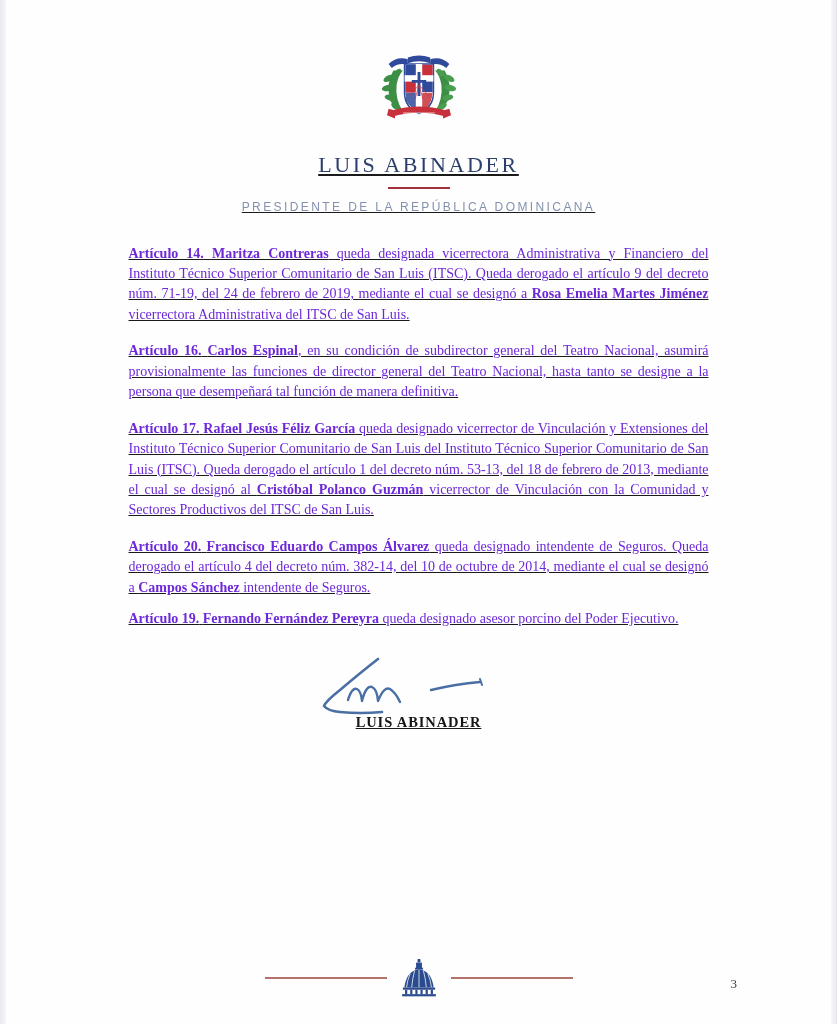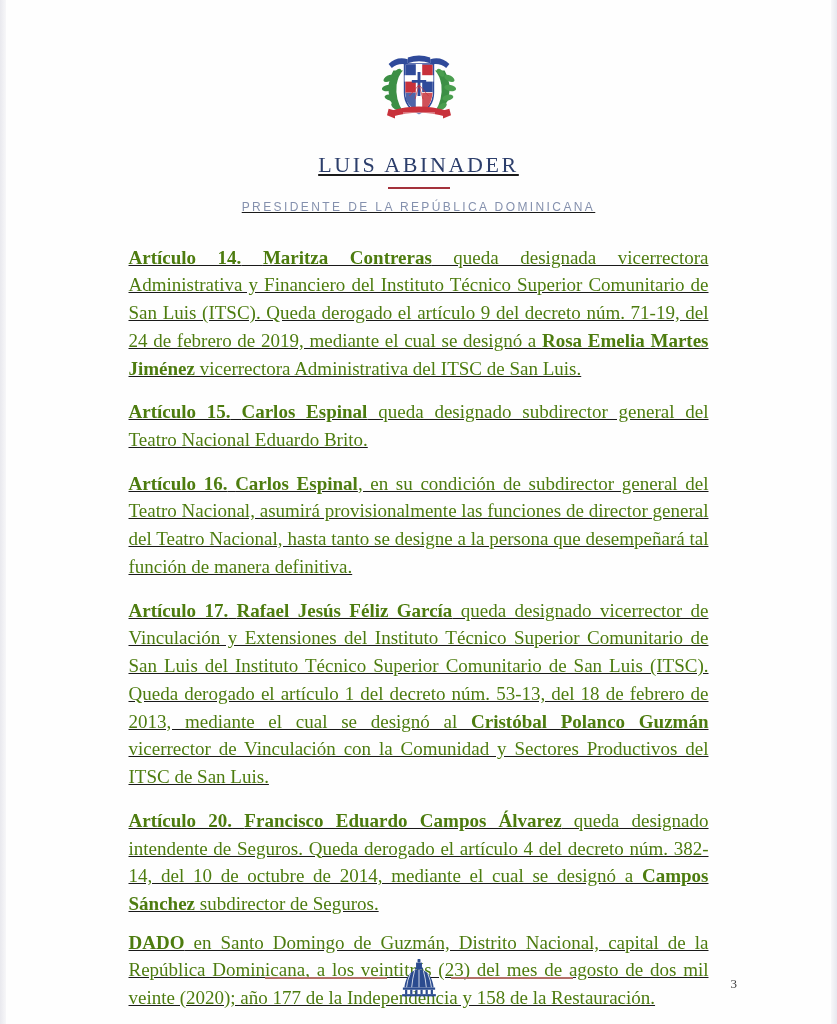--- a/index.html
+++ b/index.html
@@ -73,26 +73,26 @@
     font-weight: 400;
   }
 
   
   .doc-body {
     margin: 0 auto;
     padding-top: 30px;
     width: 580px;
   }
   .article {
-    font-size: 19px;
+    font-size: 14px;
     line-height: 1.46;
     text-align: justify;
     text-justify: inter-word;
     margin: 0 0 16px 0;
-    color: #4d7c0f;
+    color: #6d28d9;
     hyphens: none;
   }
   .article.tight { margin-bottom: 11px; }
   .article b { font-weight: 700; }
 
   
   .signature-block {
     margin-top: 26px;
     text-align: center;
   }
@@ -214,41 +214,38 @@
     <div class="brand-rule"></div>
     <div class="brand-sub">PRESIDENTE DE LA REPÚBLICA DOMINICANA</div>
   </header>
 
   <main class="doc-body">
 
     <p class="article">
       <b>Artículo 14.</b><span>&nbsp;</span><b>Maritza Contreras</b><span> queda designada vicerrectora Administrativa y Financiero del Instituto Técnico Superior Comunitario de San Luis (ITSC). Queda derogado el artículo 9 del decreto núm. 71-19, del 24 de febrero de 2019, mediante el cual se designó a </span><b>Rosa Emelia Martes Jiménez</b><span> vicerrectora Administrativa del ITSC de San Luis.</span>
     </p>
 
-    <p class="article">
-      <b>Artículo 15.</b><span>&nbsp;</span><b>Carlos Espinal</b><span> queda designado subdirector general del Teatro Nacional Eduardo Brito.</span>
-    </p>
 
     <p class="article">
       <b>Artículo 16.</b><span>&nbsp;</span><b>Carlos Espinal</b><span>, en su condición de subdirector general del Teatro Nacional, asumirá provisionalmente las funciones de director general del Teatro Nacional, hasta tanto se designe a la persona que desempeñará tal función de manera definitiva.</span>
     </p>
 
     <p class="article">
       <b>Artículo 17.</b><span>&nbsp;</span><b>Rafael Jesús Féliz García</b><span> queda designado vicerrector de Vinculación y Extensiones del Instituto Técnico Superior Comunitario de San Luis del Instituto Técnico Superior Comunitario de San Luis (ITSC). Queda derogado el artículo 1 del decreto núm. 53-13, del 18 de febrero de 2013, mediante el cual se designó al </span><b>Cristóbal Polanco Guzmán</b><span> vicerrector de Vinculación con la Comunidad y Sectores Productivos del ITSC de San Luis.</span>
     </p>
 
     <p class="article tight">
-      <b>Artículo 20.</b><span>&nbsp;</span><b>Francisco Eduardo Campos Álvarez</b><span> queda designado intendente de Seguros. Queda derogado el artículo 4 del decreto núm. 382-14, del 10 de octubre de 2014, mediante el cual se designó a </span><b>Campos Sánchez</b><span> subdirector de Seguros.</span>
-    </p>
-
-
-
-    <p class="article">
-      <b>DADO</b><span> en Santo Domingo de Guzmán, Distrito Nacional, capital de la República Dominicana, a los veintitrés (23) del mes de agosto de dos mil veinte (2020); año 177 de la Independencia y 158 de la Restauración.</span>
-    </p>
+      <b>Artículo 20.</b><span>&nbsp;</span><b>Francisco Eduardo Campos Álvarez</b><span> queda designado intendente de Seguros. Queda derogado el artículo 4 del decreto núm. 382-14, del 10 de octubre de 2014, mediante el cual se designó a </span><b>Campos Sánchez</b><span> intendente de Seguros.</span>
+    </p>
+
+    <p class="article tight">
+      <b>Artículo 19.</b><span>&nbsp;</span><b>Fernando Fernández Pereyra</b><span> queda designado asesor porcino del Poder Ejecutivo.</span>
+    </p>
+
+
 
     <div class="signature-block">
       <svg class="sig-mark" viewBox="0 0 230 62">
         <g fill="none" stroke="#4a6fa5" stroke-linecap="round" stroke-linejoin="round">
           <path d="M74 3 Q56 17 36 34 Q22 45 20 50 Q24 55 36 56 Q56 58 78 56" stroke-width="2.6"></path>
           <path d="M44 44 Q48 31 53 33 Q57 35 58 45 Q62 29 68 31 Q73 33 74 45 Q80 30 86 33 Q92 37 96 46" stroke-width="2.4"></path>
           <path d="M127 34 Q152 28 176 26" stroke-width="2.4"></path>
           <path d="M176 23 L178 29" stroke-width="2"></path>
         </g>
       </svg>

